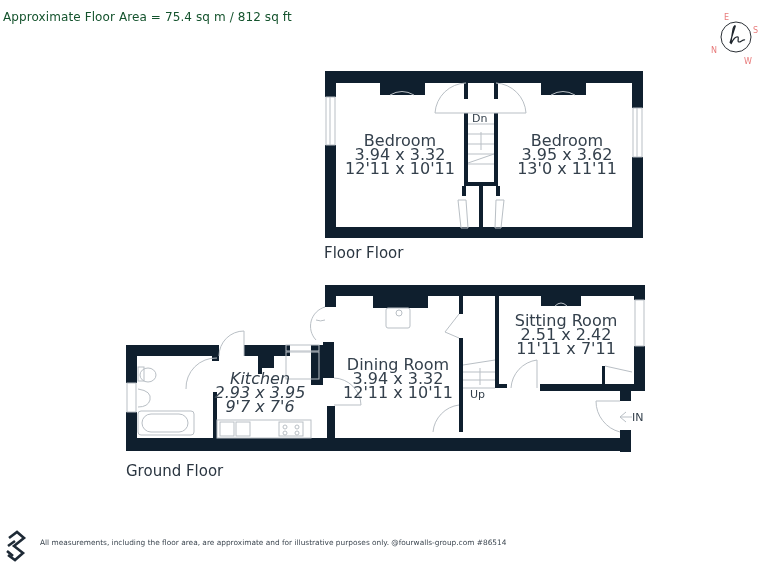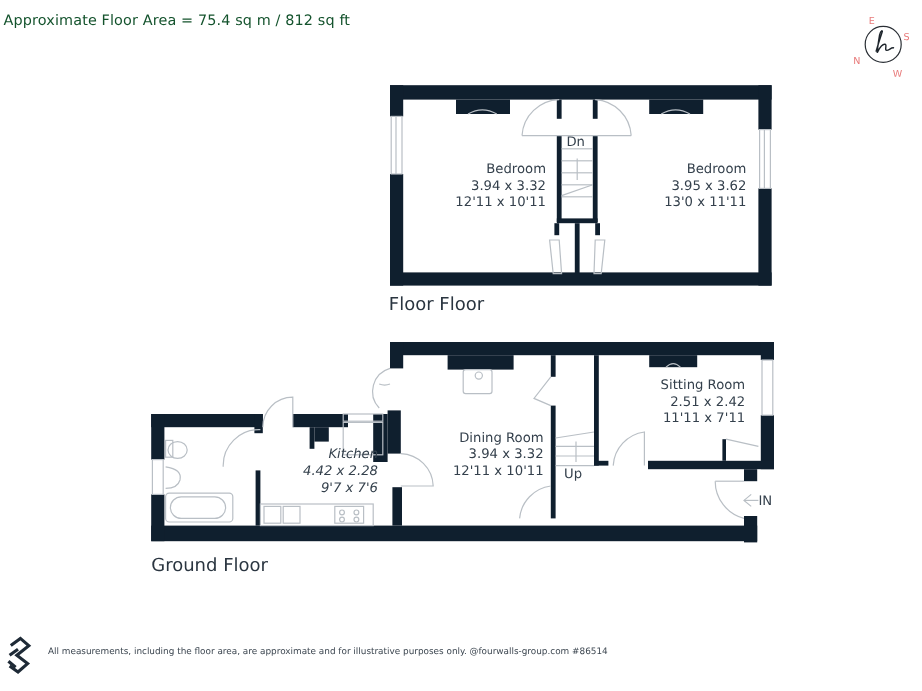--- a/index.html
+++ b/index.html
@@ -1,20 +1,20 @@
 <!DOCTYPE html>
 <html><head>
   <meta charset="utf-8">
   <style>
     html, body { margin: 0; padding: 0; background: #ffffff; }
     body { width: 768px; height: 576px; position: relative; overflow: hidden; font-family: "DejaVu Sans", sans-serif; color: #2c3440; }
     .area-title { position: absolute; left: 3px; top: 10px; font-size: 12px; color: #14532d; letter-spacing: 0.1px; }
     .compass { position: absolute; left: 708px; top: 8px; width: 56px; height: 56px; }
     .plan { position: absolute; left: 0; top: 0; width: 768px; height: 576px; }
-    .room-label { position: absolute; text-align: right; font-size: 11px; line-height: 14px; color: #34404c; width: 110px; }
+    .room-label { position: absolute; text-align: center; font-size: 16px; line-height: 14px; color: #34404c; width: 110px; }
     .floor-label { position: absolute; font-size: 15px; color: #2a3540; }
     .stair-label { position: absolute; font-size: 11px; color: #34404c; }
     .footer { position: absolute; left: 40px; top: 535px; font-size: 7.4px; line-height: 16px; color: #3c4650; }
     .logo { position: absolute; left: 4px; top: 530px; width: 24px; height: 34px; }
   </style>
 </head>
 <body>
 
 <div class="area-title">Approximate Floor Area = 75.4 sq m / 812 sq ft</div>
 
@@ -188,21 +188,21 @@
 <div class="room-label" style="left:512px; top:134px;">
   <div>Bedroom</div>
   <div>3.95 x 3.62</div>
   <div>13'0 x 11'11</div>
 </div>
 <div class="stair-label" style="left:472px; top:112px;">Dn</div>
 <div class="floor-label" style="left:324px; top:244px;">Floor Floor</div>
 
 <div class="room-label" style="left:205px; top:372px;font-style:italic;">
   <div>Kitchen</div>
-  <div>4.42 x 2.28</div>
+  <div>2.93 x 3.95</div>
   <div>9'7 x 7'6</div>
 </div>
 <div class="room-label" style="left:343px; top:358px;">
   <div>Dining Room</div>
   <div>3.94 x 3.32</div>
   <div>12'11 x 10'11</div>
 </div>
 <div class="room-label" style="left:511px; top:314px;">
   <div>Sitting Room</div>
   <div>2.51 x 2.42</div>

